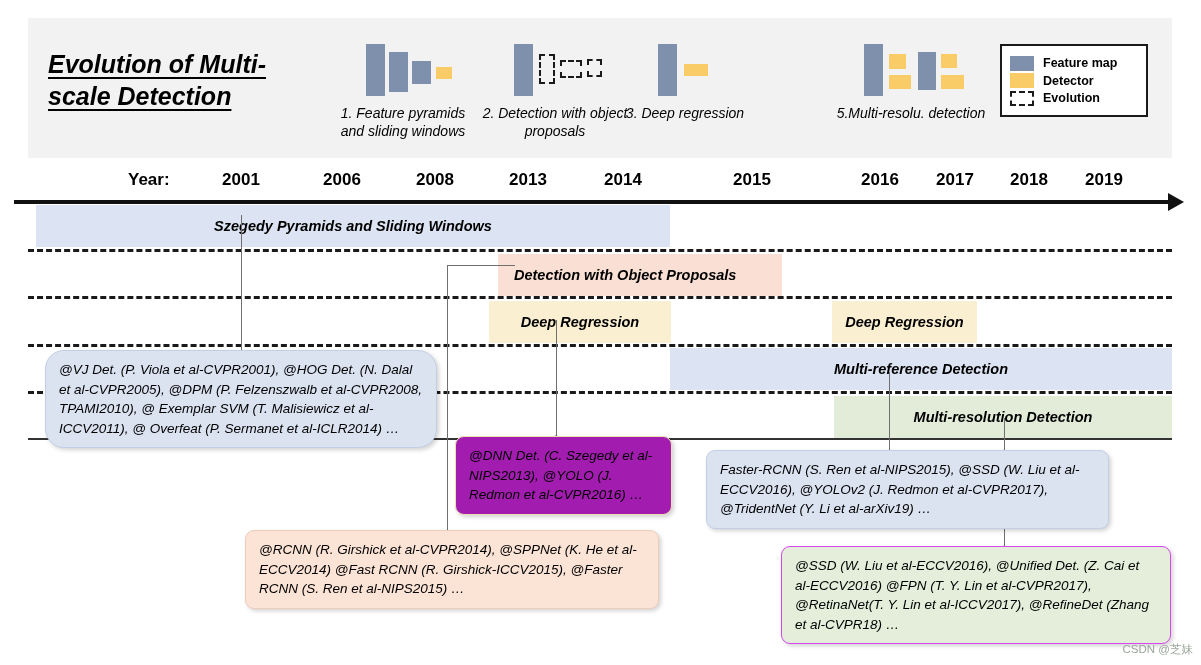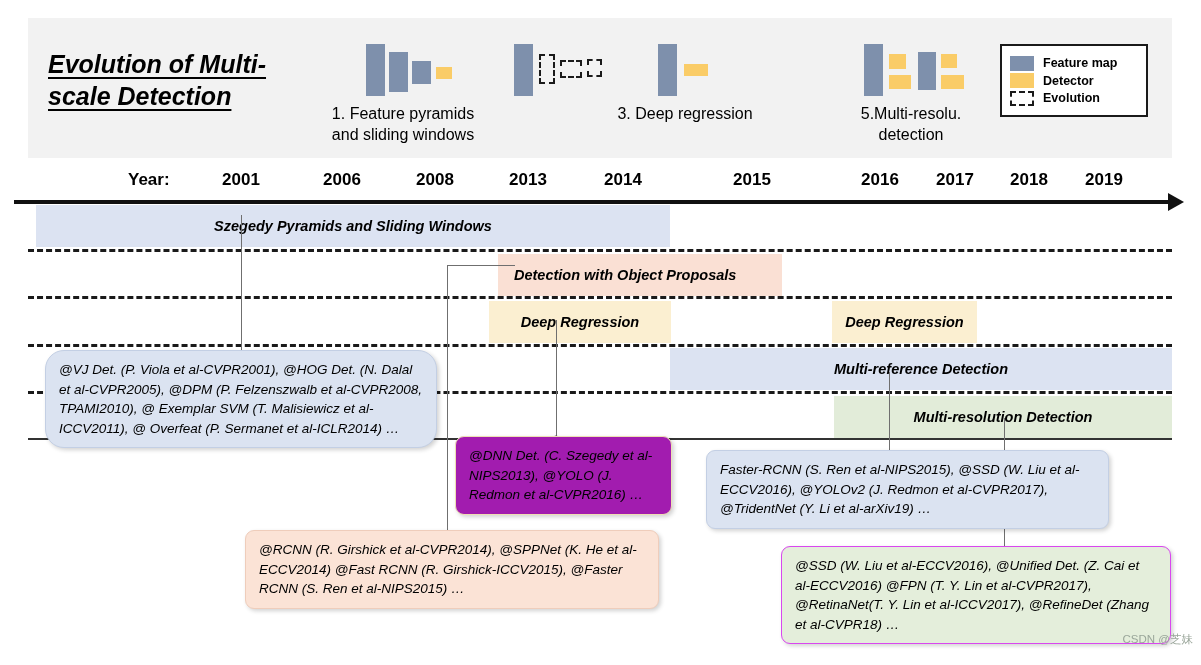--- a/index.html
+++ b/index.html
@@ -8,21 +8,21 @@
 
   
   #header-panel{position:absolute;left:28px;top:18px;width:1144px;height:140px;
                 background:#f2f2f2;}
   #title{position:absolute;left:20px;top:30px;width:280px;
          font-size:25px;font-weight:bold;font-style:italic;line-height:1.28;
          text-decoration:underline;text-underline-offset:4px;}
 
   .icon-group{position:absolute;top:8px;width:150px;text-align:center;}
   .icon-art{height:78px;position:relative;}
-  .icon-cap{font-size:16px;line-height:1.3;}
+  .icon-cap{font-size:14px;font-style:italic;line-height:1.3;}
   .fm{position:absolute;background:#7e90ac;}
   .det{position:absolute;background:#fcd濃;}
   .det{background:#fad islands;}
   .det{background:#facc67;}
   .prop{position:absolute;border:2px dashed #1a1a1a;box-sizing:border-box;}
 
   
   #legend{position:absolute;left:1000px;top:44px;width:128px;
           border:2px solid #1a1a1a;background:#ffffff;padding:7px 8px;}
   .lg-row{display:flex;align-items:center;margin:2.5px 0;}
@@ -54,21 +54,21 @@
   .c-blue{background:#dbe3f1;border:1px solid #c3cfe4;}
   .c-yellow{background:#a21caf;border:1px solid #eedfb4;}
   .c-pink{background:#fbe3d6;border:1px solid #efcdbb;}
   .c-green{background:#e4eedb;border:1px solid #d946ef;}
 
   .leader{position:absolute;background:#6f6f6f;width:1px;}
   .leader-h{position:absolute;background:#6f6f6f;height:1px;}
   .anchor{position:absolute;width:5px;height:5px;border-radius:50%;
           background:#555;transform:translate(-50%,-50%);}
 
-  #watermark{position:absolute;right:8px;bottom:18px;font-size:11.5px;color:#9aa69a;}
+  #watermark{position:absolute;right:8px;bottom:8px;font-size:11.5px;color:#9aa69a;}
 </style>
 </head>
 <body>
 
 <div id="header-panel">
 
   <div id="title">Evolution of Multi-scale Detection</div>
 
   <div class="icon-group" style="left:300px;">
     <div class="icon-art">
@@ -80,20 +80,21 @@
     <div class="icon-cap">1. Feature pyramids and sliding windows</div>
   </div>
 
   <div class="icon-group" style="left:452px;">
     <div class="icon-art">
       <div class="fm" style="left:34px;top:18px;width:19px;height:52px;"></div>
       <div class="prop" style="left:59px;top:28px;width:16px;height:30px;"></div>
       <div class="prop" style="left:80px;top:34px;width:22px;height:18px;"></div>
       <div class="prop" style="left:107px;top:33px;width:15px;height:18px;"></div>
     </div>
+    <div class="icon-cap">2. Detection with object proposals</div>
   </div>
 
   <div class="icon-group" style="left:582px;">
     <div class="icon-art">
       <div class="fm" style="left:48px;top:18px;width:19px;height:52px;"></div>
       <div class="det" style="left:74px;top:38px;width:24px;height:12px;"></div>
     </div>
     <div class="icon-cap">3. Deep regression</div>
   </div>
 

